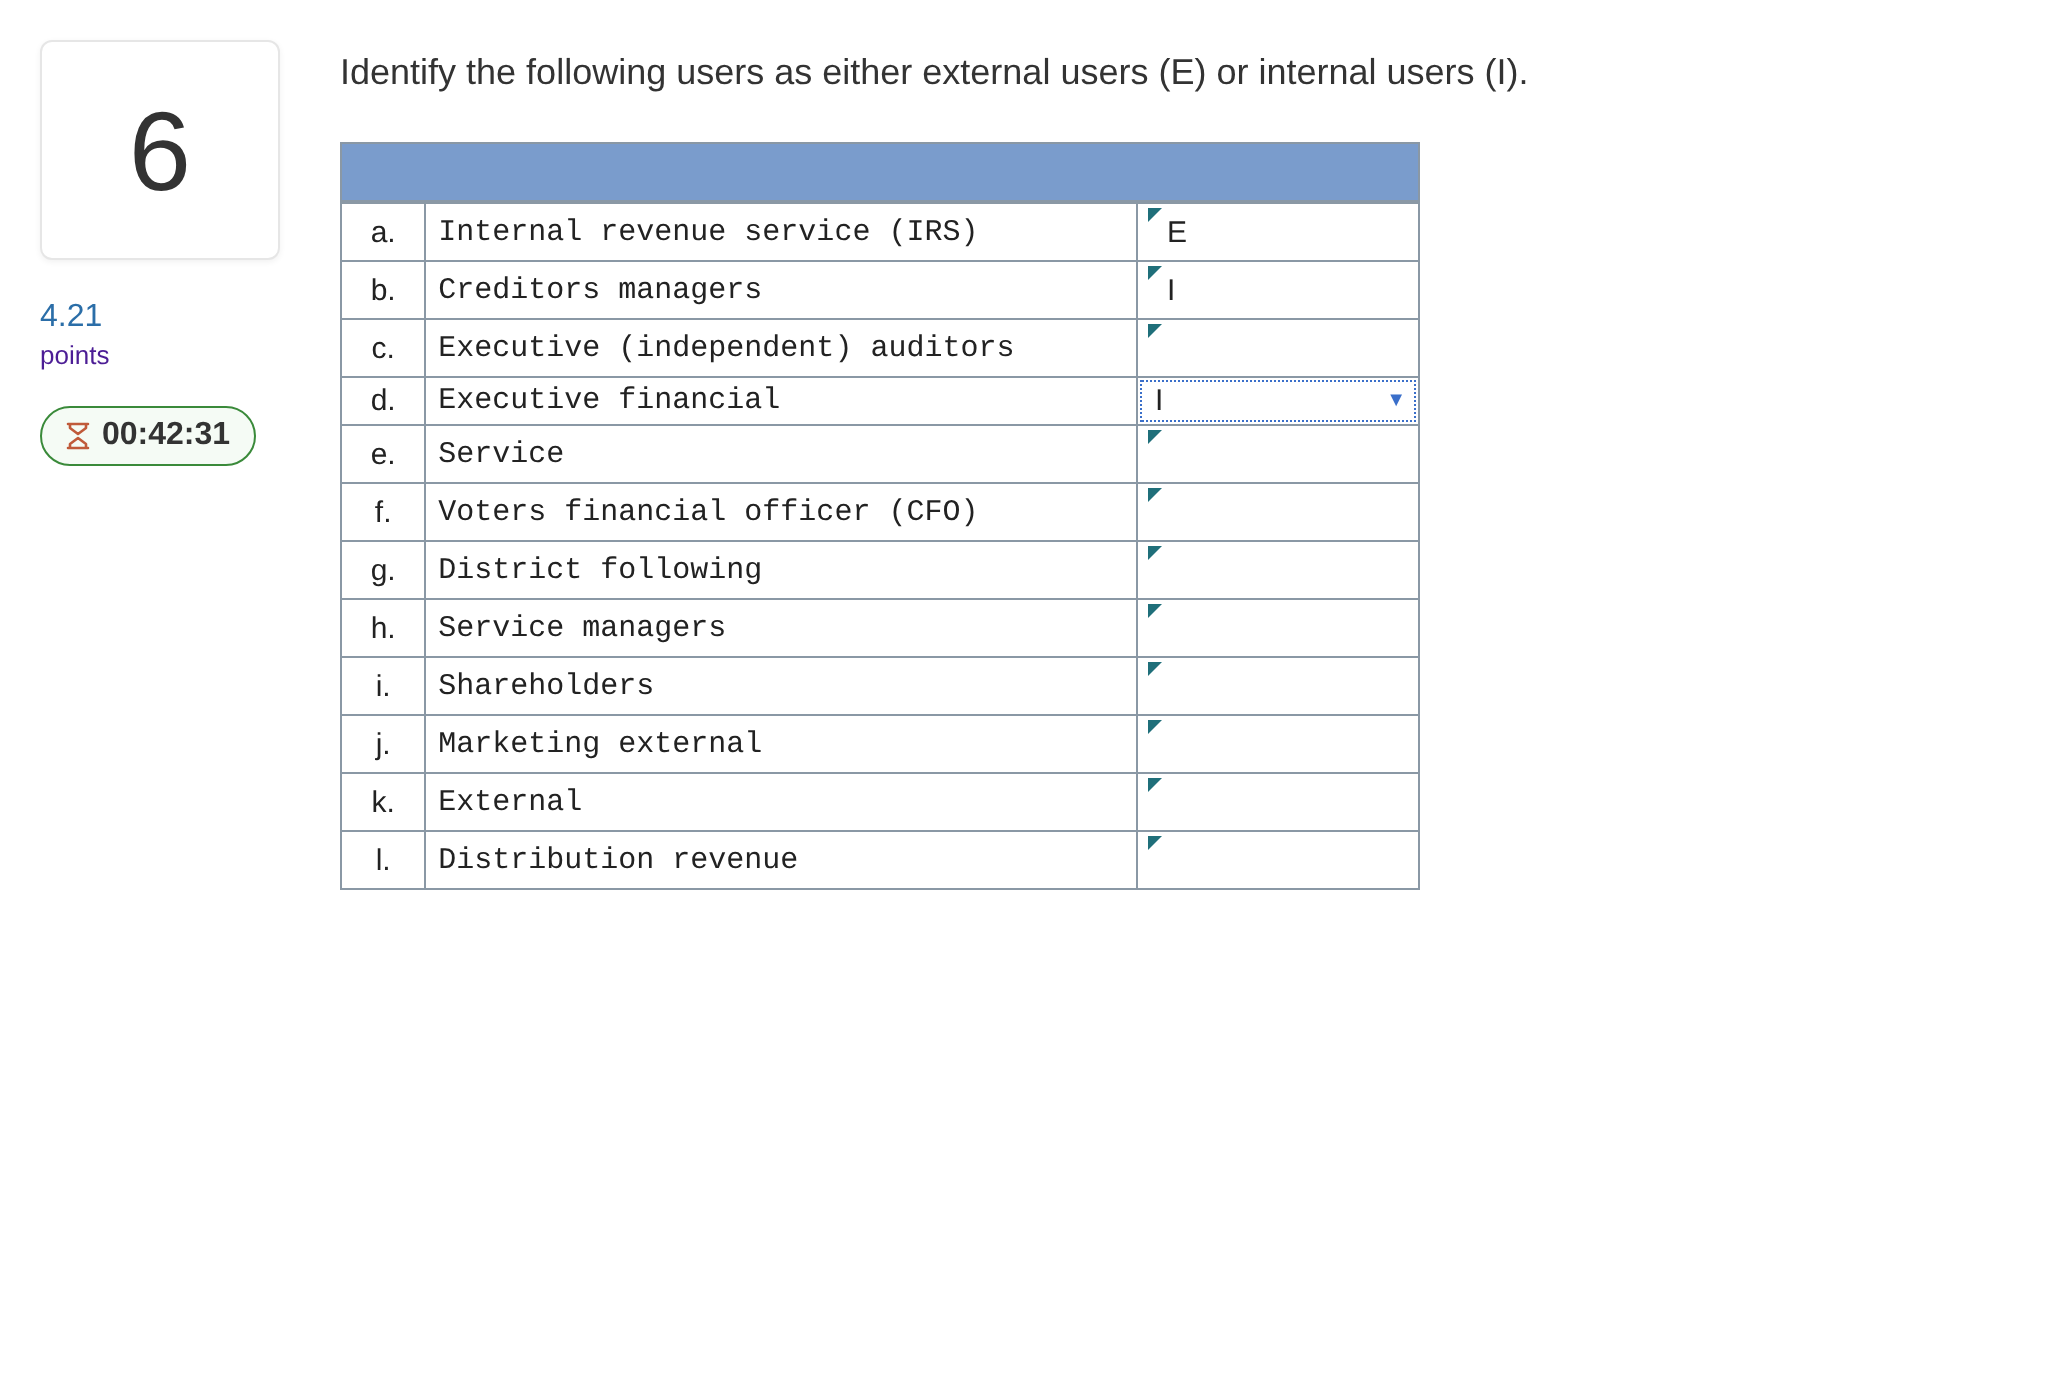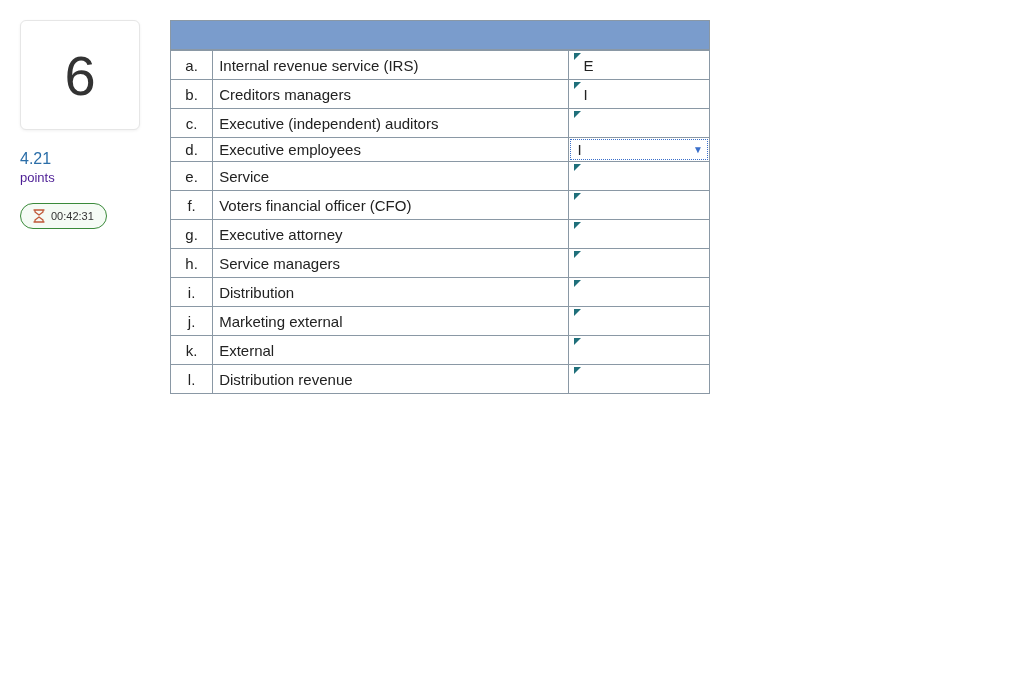--- a/index.html
+++ b/index.html
@@ -56,22 +56,22 @@
     padding: 5px 12px;
     background: #f5fbf5;
   }
   .timer-icon {
     width: 12px;
     height: 14px;
     display: inline-block;
   }
   .timer-icon svg { display: block; }
   .timer-text {
-    font-size: 11px;
-    font-weight: normal;
+    font-size: 16px;
+    font-weight: bold;
     color: #333;
   }
   .main {
     flex: 1;
   }
   .question-text {
     font-size: 18px;
     color: #333;
     margin: 6px 0 24px 0;
   }
@@ -94,20 +94,21 @@
     height: 24px;
     font-size: 15px;
     vertical-align: middle;
   }
   td.col-letter {
     width: 42px;
     text-align: center;
   }
   td.col-desc {
     width: 355px;
+    font-family: Liberation Mono, monospace;
   }
   td.col-answer {
     width: 140px;
     padding: 0;
     position: relative;
   }
   .answer-cell {
     position: relative;
     height: 22px;
     display: flex;
@@ -157,20 +158,21 @@
       <span class="timer-icon">
         <svg viewBox="0 0 12 14" width="12" height="14">
           <path d="M1 1 h10 M1 13 h10 M2 1 v2 l4 3 l4 -3 v-2 M2 13 v-2 l4 -3 l4 3 v2" stroke="#c05a3a" stroke-width="1.3" fill="none" stroke-linecap="round" stroke-linejoin="round"></path>
         </svg>
       </span>
       <span class="timer-text">00:42:31</span>
     </div>
   </div>
 
   <div class="main">
+    <div class="question-text">Identify the following users as either external users (E) or internal users (I).</div>
 
     <div class="grid-wrap">
       <div class="grid-header"></div>
       <table class="user-table">
         <tbody id="rows-body">
             <tr>
               <td class="col-letter">a.</td>
               <td class="col-desc">Internal revenue service (IRS)</td>
               <td class="col-answer">
                 <div class="answer-cell">
@@ -194,21 +196,21 @@
               <td class="col-desc">Executive (independent) auditors</td>
               <td class="col-answer">
                 <div class="answer-cell">
                   <span class="tick"></span>
                   <span class="answer-text"></span>
                 </div>
               </td>
             </tr>
             <tr>
               <td class="col-letter">d.</td>
-              <td class="col-desc">Executive employees</td>
+              <td class="col-desc">Executive financial</td>
               <td class="col-answer">
                 <div class="dropdown-active">
                   <span>I</span>
                   <span class="caret">▼</span>
                 </div>
               </td>
             </tr>
             <tr>
               <td class="col-letter">e.</td>
               <td class="col-desc">Service</td>
@@ -224,41 +226,41 @@
               <td class="col-desc">Voters financial officer (CFO)</td>
               <td class="col-answer">
                 <div class="answer-cell">
                   <span class="tick"></span>
                   <span class="answer-text"></span>
                 </div>
               </td>
             </tr>
             <tr>
               <td class="col-letter">g.</td>
-              <td class="col-desc">Executive attorney</td>
+              <td class="col-desc">District following</td>
               <td class="col-answer">
                 <div class="answer-cell">
                   <span class="tick"></span>
                   <span class="answer-text"></span>
                 </div>
               </td>
             </tr>
             <tr>
               <td class="col-letter">h.</td>
               <td class="col-desc">Service managers</td>
               <td class="col-answer">
                 <div class="answer-cell">
                   <span class="tick"></span>
                   <span class="answer-text"></span>
                 </div>
               </td>
             </tr>
             <tr>
               <td class="col-letter">i.</td>
-              <td class="col-desc">Distribution</td>
+              <td class="col-desc">Shareholders</td>
               <td class="col-answer">
                 <div class="answer-cell">
                   <span class="tick"></span>
                   <span class="answer-text"></span>
                 </div>
               </td>
             </tr>
             <tr>
               <td class="col-letter">j.</td>
               <td class="col-desc">Marketing external</td>

